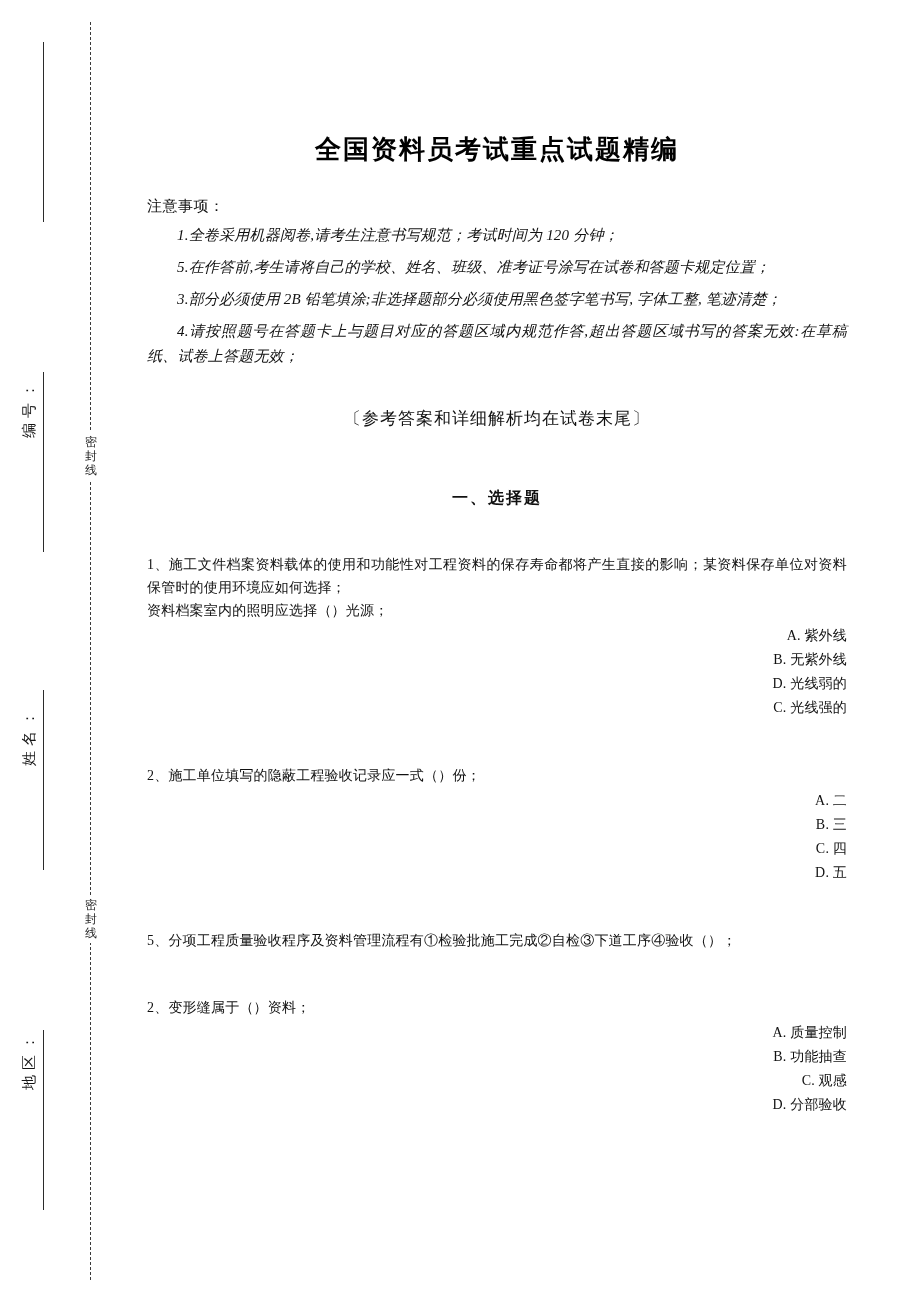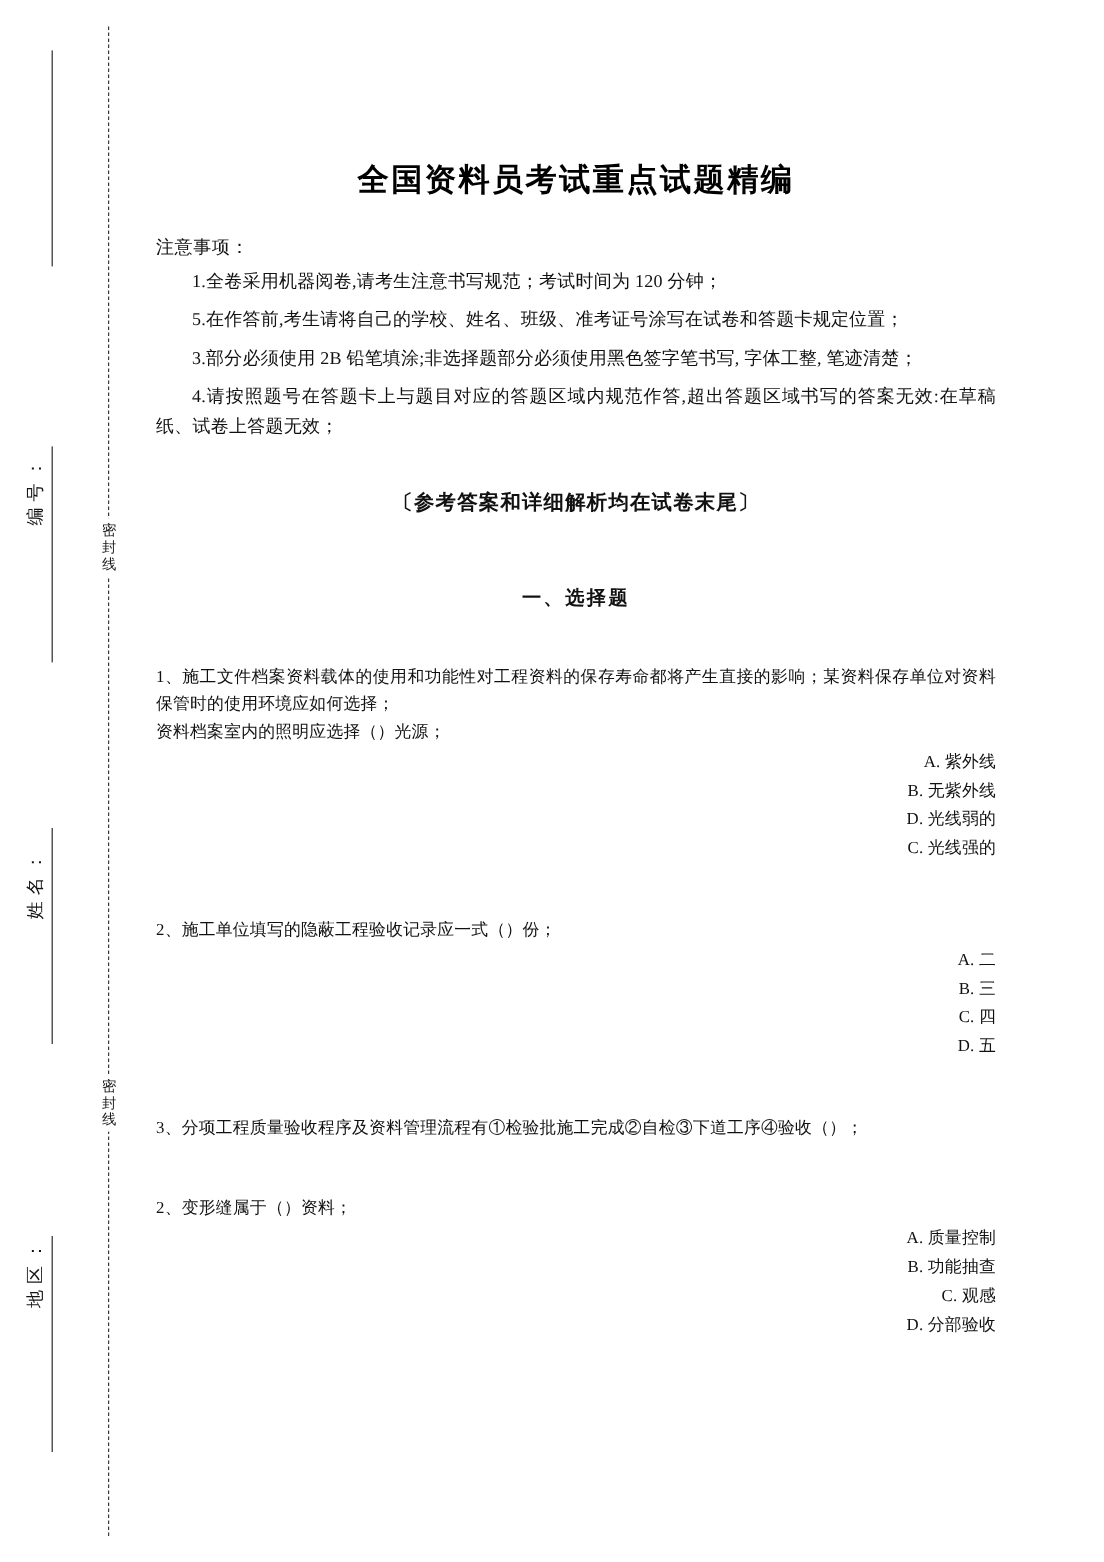--- a/index.html
+++ b/index.html
@@ -77,21 +77,21 @@
     color: #141414;
   }
   .vlabel-1 { top: 298px; }
   .vlabel-2 { top: 626px; }
   .vlabel-3 { top: 950px; }
   .vlabel-4 { top: 1290px; }
 
   
   .content {
     position: absolute;
-    left: 130px;
+    left: 147px;
     top: 0;
     width: 700px;
     height: 1302px;
   }
 
   .doc-title {
     margin: 0;
     padding-top: 132px;
     text-align: center;
     font-size: 26px;
@@ -112,27 +112,28 @@
     padding: 0;
     list-style: none;
   }
   .notice-item {
     margin-top: 7px;
     font-size: 15px;
     line-height: 25px;
     text-indent: 30px;
     text-align: justify;
     letter-spacing: 0.2px;
+    font-style: italic;
   }
 
   .answer-note {
     margin: 38px 0 0 0;
     text-align: center;
     font-size: 17px;
-    font-weight: bold;
+    font-weight: normal;
     letter-spacing: 1px;
   }
 
   .section-heading {
     margin: 58px 0 0 0;
     font-size: 16px;
     font-weight: bold;
     letter-spacing: 2px;
     text-align: center;
   }
@@ -226,21 +227,21 @@
       <div class="question-stem">2、施工单位填写的隐蔽工程验收记录应一式（）份；</div>
       <ul class="option-list">
         <li class="option-item">A. 二</li>
         <li class="option-item">B. 三</li>
         <li class="option-item">C. 四</li>
         <li class="option-item">D. 五</li>
       </ul>
     </div>
 
     <div class="question-block">
-      <div class="question-stem">3、分项工程质量验收程序及资料管理流程有①检验批施工完成②自检③下道工序④验收（）；</div>
+      <div class="question-stem">5、分项工程质量验收程序及资料管理流程有①检验批施工完成②自检③下道工序④验收（）；</div>
     </div>
 
     <div class="question-block">
       <div class="question-stem">2、变形缝属于（）资料；</div>
       <ul class="option-list">
         <li class="option-item">A. 质量控制</li>
         <li class="option-item">B. 功能抽查</li>
         <li class="option-item">C. 观感</li>
         <li class="option-item">D. 分部验收</li>
       </ul>

